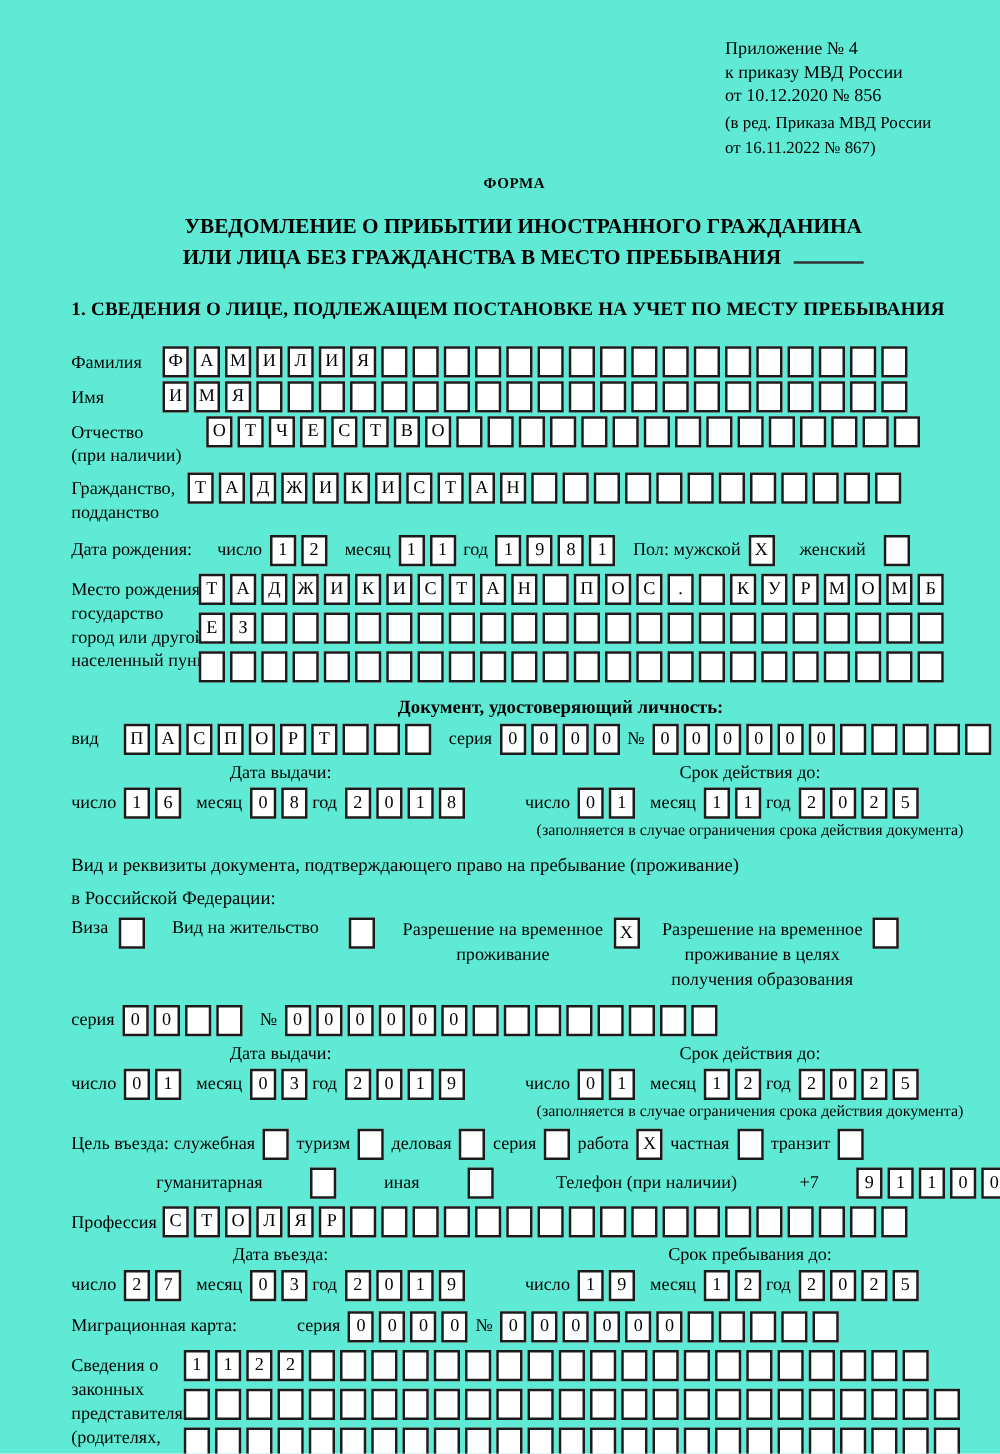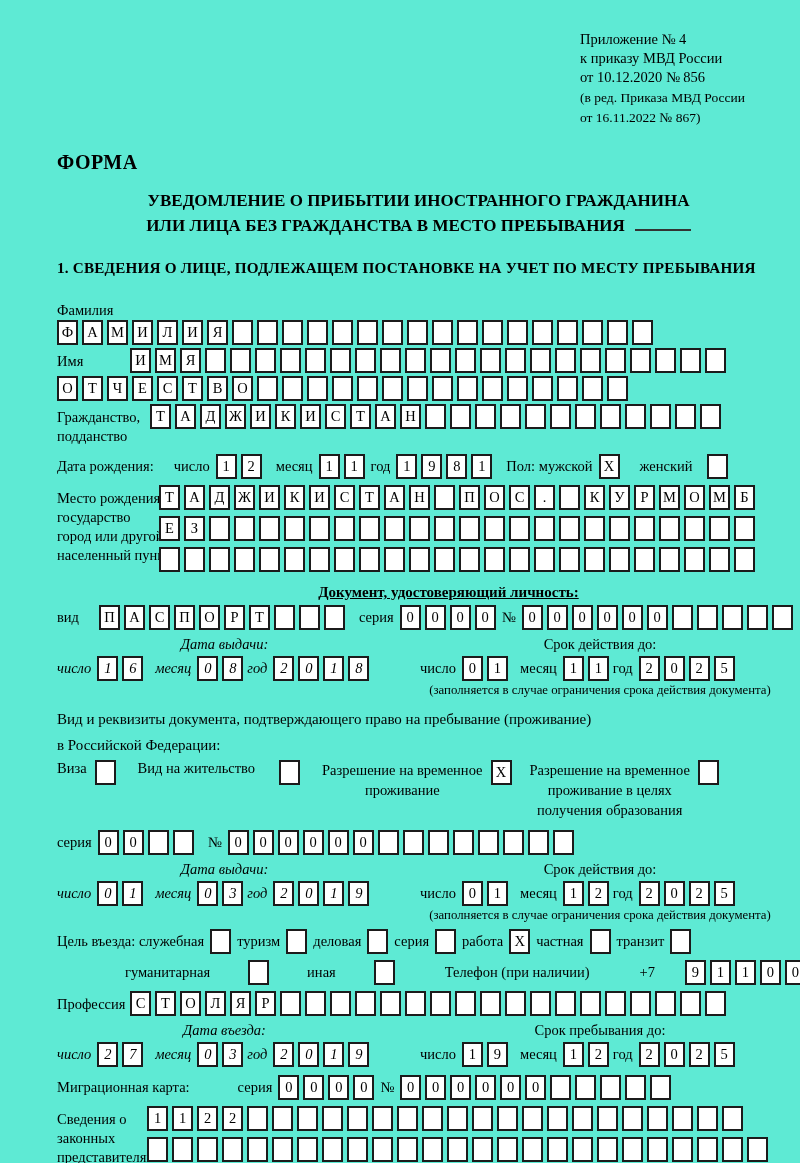--- a/index.html
+++ b/index.html
@@ -8,45 +8,45 @@
     width:800px;height:1163px;
     box-sizing:border-box;
     background:#5eead4;color:#000;
     font-family:"Liberation Serif","DejaVu Serif",serif;
     padding:30px 20px 10px 57px;
     overflow:hidden;
   }
   
   .hdr{width:190px;margin-left:auto;margin-right:10px;font-size:14.5px;line-height:19px;}
   .hdr .sub{font-size:13.5px;margin-top:2px;line-height:18px;}
-  .forma{text-align:left;padding-right:14px;font-weight:bold;font-size:20px;margin-top:24px;letter-spacing:.5px;}
+  .forma{text-align:center;padding-right:14px;font-weight:bold;font-size:12px;margin-top:12px;letter-spacing:.5px;}
   
   .title{margin-top:14px;text-align:center;font-weight:bold;font-size:17px;line-height:25px;}
   .title-underline{display:inline-block;width:56px;border-bottom:2.5px solid #333;height:13px;margin-left:10px;}
   .sect{margin-top:21px;font-weight:bold;font-size:15.2px;letter-spacing:.2px;}
   
   .frow{display:flex;align-items:flex-start;margin-bottom:3px;}
   .flabel{font-size:14.5px;line-height:19px;padding-top:4px;flex-shrink:0;}
   .nowrap{white-space:nowrap;}
   .w73{width:73px;} .w108{width:108px;} .w93{width:93px;} .w102{width:102px;} .w90{width:90px;}
   .stack > .boxrow{margin-bottom:6px;}
   .boxrow{display:flex;gap:4px;flex-wrap:nowrap;}
   .cbox{
     box-sizing:border-box;display:inline-block;flex-shrink:0;
     width:21px;height:25px;border:2px solid #1b1b1b;
     text-align:center;font-size:14.5px;line-height:21px;background:#fff;
   }
   .igroup{display:flex;align-items:center;gap:6px;font-size:14.5px;}
   .igroup .flabel{padding-top:0;}
   .mt8{margin-top:8px;} .mt10{margin-top:10px;} .mt6{margin-top:6px;}
   .ml14{margin-left:14px;} .ml8{margin-left:8px;} .ml20{margin-left:20px;} .ml42{margin-left:42px;}
-  .center-head{text-align:center;font-weight:bold;font-size:15px;padding-left:60px;margin:6px 0 4px 0;text-decoration:underline;}
+  .center-head{text-align:center;font-weight:bold;font-size:15px;padding-left:60px;margin:6px 0 4px 0;}
   
   .two-col{display:flex;margin-top:6px;}
-  .col-l{width:335px;flex-shrink:0;font-style:italic;}
+  .col-l{width:335px;flex-shrink:0;}
   .col-r{margin-left:28px;flex:1;}
   .dg-head{text-align:center;font-size:14.5px;margin-bottom:3px;}
   .dg-fields{display:flex;align-items:center;gap:4px;font-size:14.5px;}
   .dg-fields .lbl{margin-right:2px;}
   .dg-fields .gap{margin-left:8px;}
   .note{font-size:12.8px;margin-top:2px;white-space:nowrap;text-align:center;}
   .plain{font-size:15px;line-height:26px;margin-top:8px;}
   
   .cbrow{display:flex;align-items:flex-start;margin-top:2px;font-size:14.5px;}
   .cbrow .item{display:flex;align-items:flex-start;}
@@ -69,21 +69,21 @@
 
   <div class="title">
     <div>УВЕДОМЛЕНИЕ О ПРИБЫТИИ ИНОСТРАННОГО ГРАЖДАНИНА</div>
     <div>
       <span>ИЛИ ЛИЦА БЕЗ ГРАЖДАНСТВА В МЕСТО ПРЕБЫВАНИЯ</span><span class="title-underline"></span>
     </div>
   </div>
 
   <div class="sect">1. СВЕДЕНИЯ О ЛИЦЕ, ПОДЛЕЖАЩЕМ ПОСТАНОВКЕ НА УЧЕТ ПО МЕСТУ ПРЕБЫВАНИЯ</div>
 
-  <div class="frow" style="margin-top:20px;flex-direction:column;">
+  <div class="frow" style="margin-top:20px;">
     <div class="flabel w73">Фамилия</div>
     <div class="boxrow">
         <span class="cbox">Ф</span>
         <span class="cbox">А</span>
         <span class="cbox">М</span>
         <span class="cbox">И</span>
         <span class="cbox">Л</span>
         <span class="cbox">И</span>
         <span class="cbox">Я</span>
         <span class="cbox"></span>
@@ -130,20 +130,24 @@
         <span class="cbox"></span>
         <span class="cbox"></span>
         <span class="cbox"></span>
         <span class="cbox"></span>
         <span class="cbox"></span>
         <span class="cbox"></span>
       </div>
   </div>
 
   <div class="frow">
+    <div class="flabel w108 nowrap">
+      <div>Отчество</div>
+      <div>(при наличии)</div>
+    </div>
     <div class="boxrow">
         <span class="cbox">О</span>
         <span class="cbox">Т</span>
         <span class="cbox">Ч</span>
         <span class="cbox">Е</span>
         <span class="cbox">С</span>
         <span class="cbox">Т</span>
         <span class="cbox">В</span>
         <span class="cbox">О</span>
         <span class="cbox"></span>

